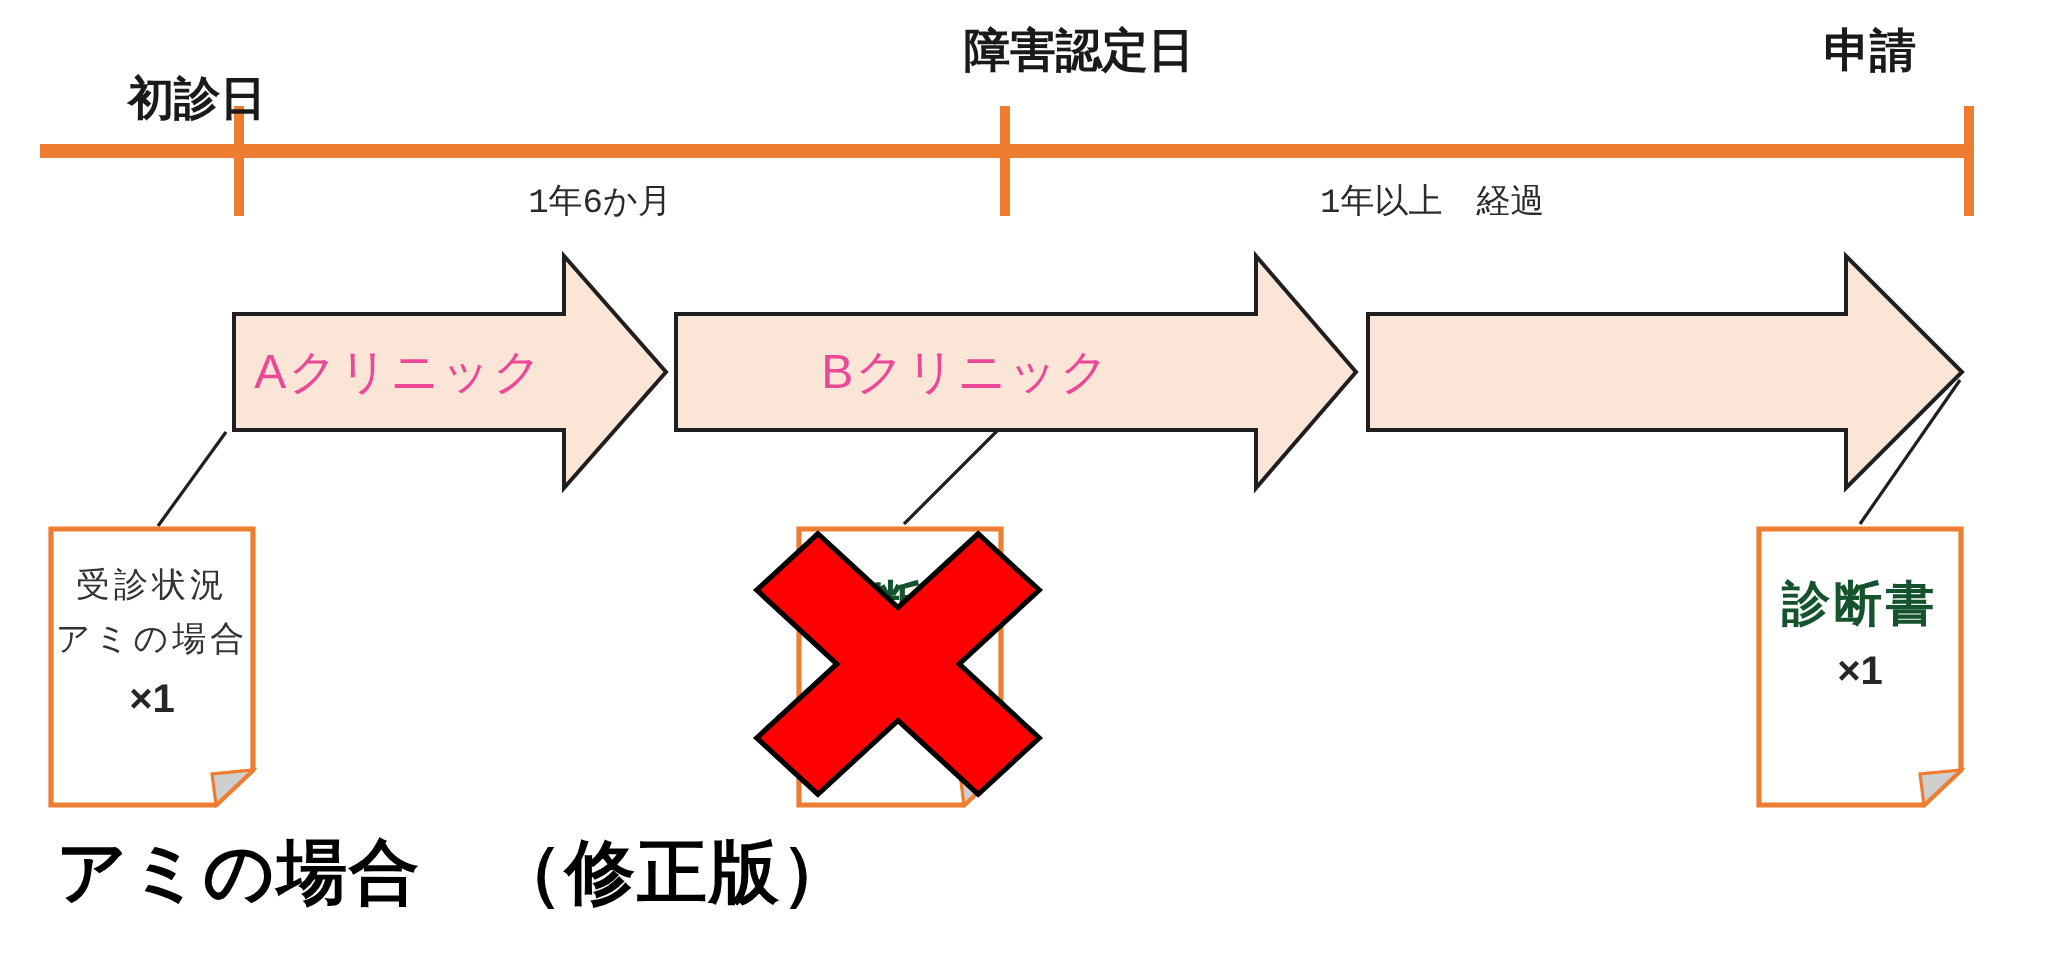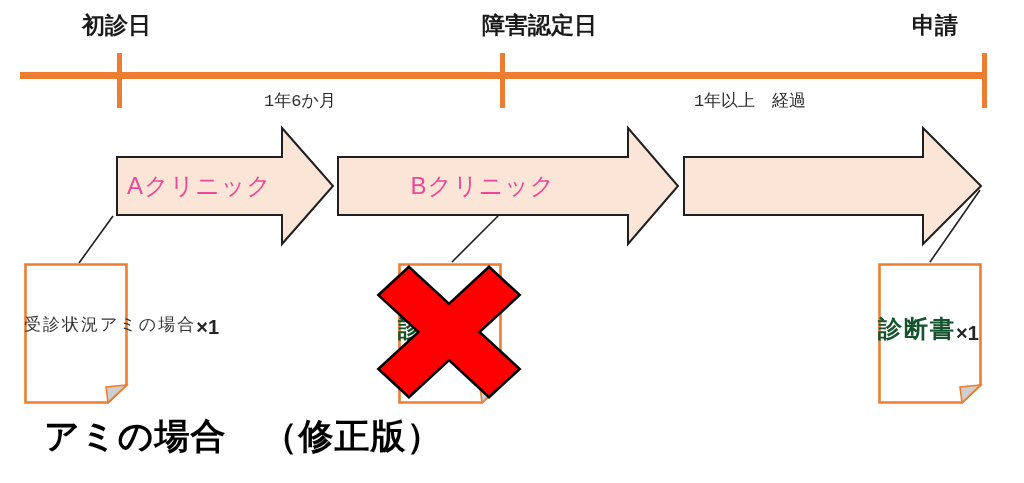--- a/index.html
+++ b/index.html
@@ -8,27 +8,27 @@
     font-family:"Liberation Sans","DejaVu Sans",sans-serif;color:#1a1a1a;
   }
   .abs{position:absolute;}
 
   
   .tl-line{left:20px;top:72px;width:965px;height:7px;background:#ED7D31;}
   .tl-tick{top:53px;width:5px;height:55px;background:#ED7D31;}
   .tick-1{left:117px;} .tick-2{left:500px;} .tick-3{left:982px;}
 
   .milestone{top:10px;font-size:23px;font-weight:600;color:#1a1a1a;white-space:nowrap;}
-  .m-1{left:44px;width:145px;text-align:center;}
+  .m-1{left:26px;width:145px;text-align:center;margin-top:24px;}
   .m-2{left:397px;width:200px;text-align:right;}
   .m-3{left:912px;width:110px;}
 
   .interval{top:89px;font-size:17px;color:#2b2b2b;white-space:nowrap;font-family:Liberation Mono, monospace;}
   .i-1{left:230px;width:140px;text-align:center;}
-  .i-2{left:660px;width:180px;text-align:center;}
+  .i-2{left:660px;width:180px;}
 
   
   .arrow-svg{top:128px;height:116px;overflow:visible;}
   .arr-a{left:117px;width:216px;}
   .arr-b{left:338px;width:340px;}
   .arr-c{left:684px;width:297px;}
   .arrow-label{
     top:160px;height:52px;display:flex;align-items:center;justify-content:center;
     font-size:24px;color:#ec4899;white-space:nowrap;letter-spacing:1px;
   }
@@ -36,36 +36,36 @@
   .al-b{left:338px;width:290px;text-align:right;}
   .al-c{left:684px;width:239px;}
 
   
   .connectors{left:0;top:0;width:1024px;height:483px;pointer-events:none;}
 
   
   .doc-svg{top:263px;width:104px;height:141px;overflow:visible;}
   .doc-1{left:24px;} .doc-2{left:398px;} .doc-3{left:878px;}
   .doc-text{
-    top:263px;width:104px;height:106px;display:flex;flex-direction:row;
+    top:263px;width:104px;height:106px;display:flex;flex-direction:column;
     align-items:center;text-align:center;box-sizing:border-box;
   }
   .dt-1{left:24px;padding-top:16px;}
   .dt-2{left:398px;padding-top:26px;}
   .dt-3{left:878px;padding-top:26px;}
   .doc-line{font-size:17px;line-height:27px;letter-spacing:2px;color:#333;white-space:nowrap;}
   .doc-title{font-size:24px;line-height:28px;font-weight:bold;letter-spacing:2px;color:#14532d;white-space:nowrap;}
   .doc-count{font-size:20px;line-height:24px;font-weight:bold;color:#262626;margin-top:7px;}
   .dt-1 .doc-count{margin-top:5px;}
 
   
   .cross-svg{left:374px;top:259px;width:150px;height:150px;overflow:visible;}
 
   
-  .caption{left:28px;top:413px;font-size:35px;font-weight:bold;color:#000;letter-spacing:1px;white-space:nowrap;margin-left:16px;}
+  .caption{left:28px;top:413px;font-size:35px;font-weight:bold;color:#000;letter-spacing:1px;white-space:nowrap;}
 </style>
 </head>
 <body>
 
 <div class="canvas">
 
   <div class="abs tl-line"></div>
   <div class="abs tl-tick tick-1"></div>
   <div class="abs tl-tick tick-2"></div>
   <div class="abs tl-tick tick-3"></div>

